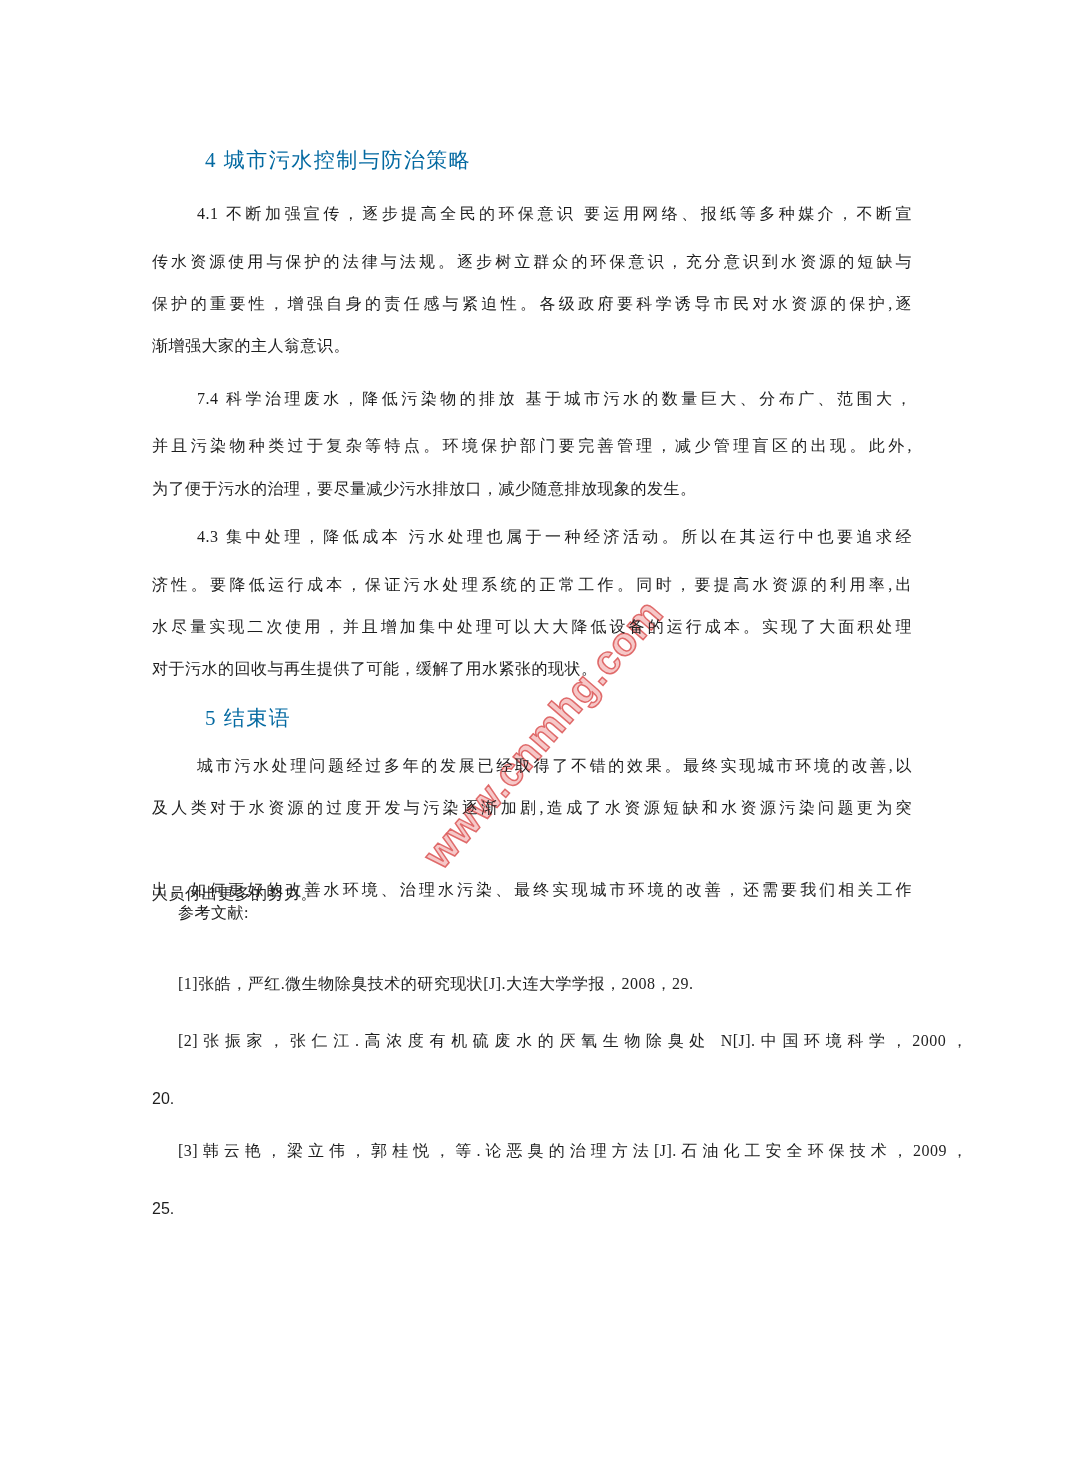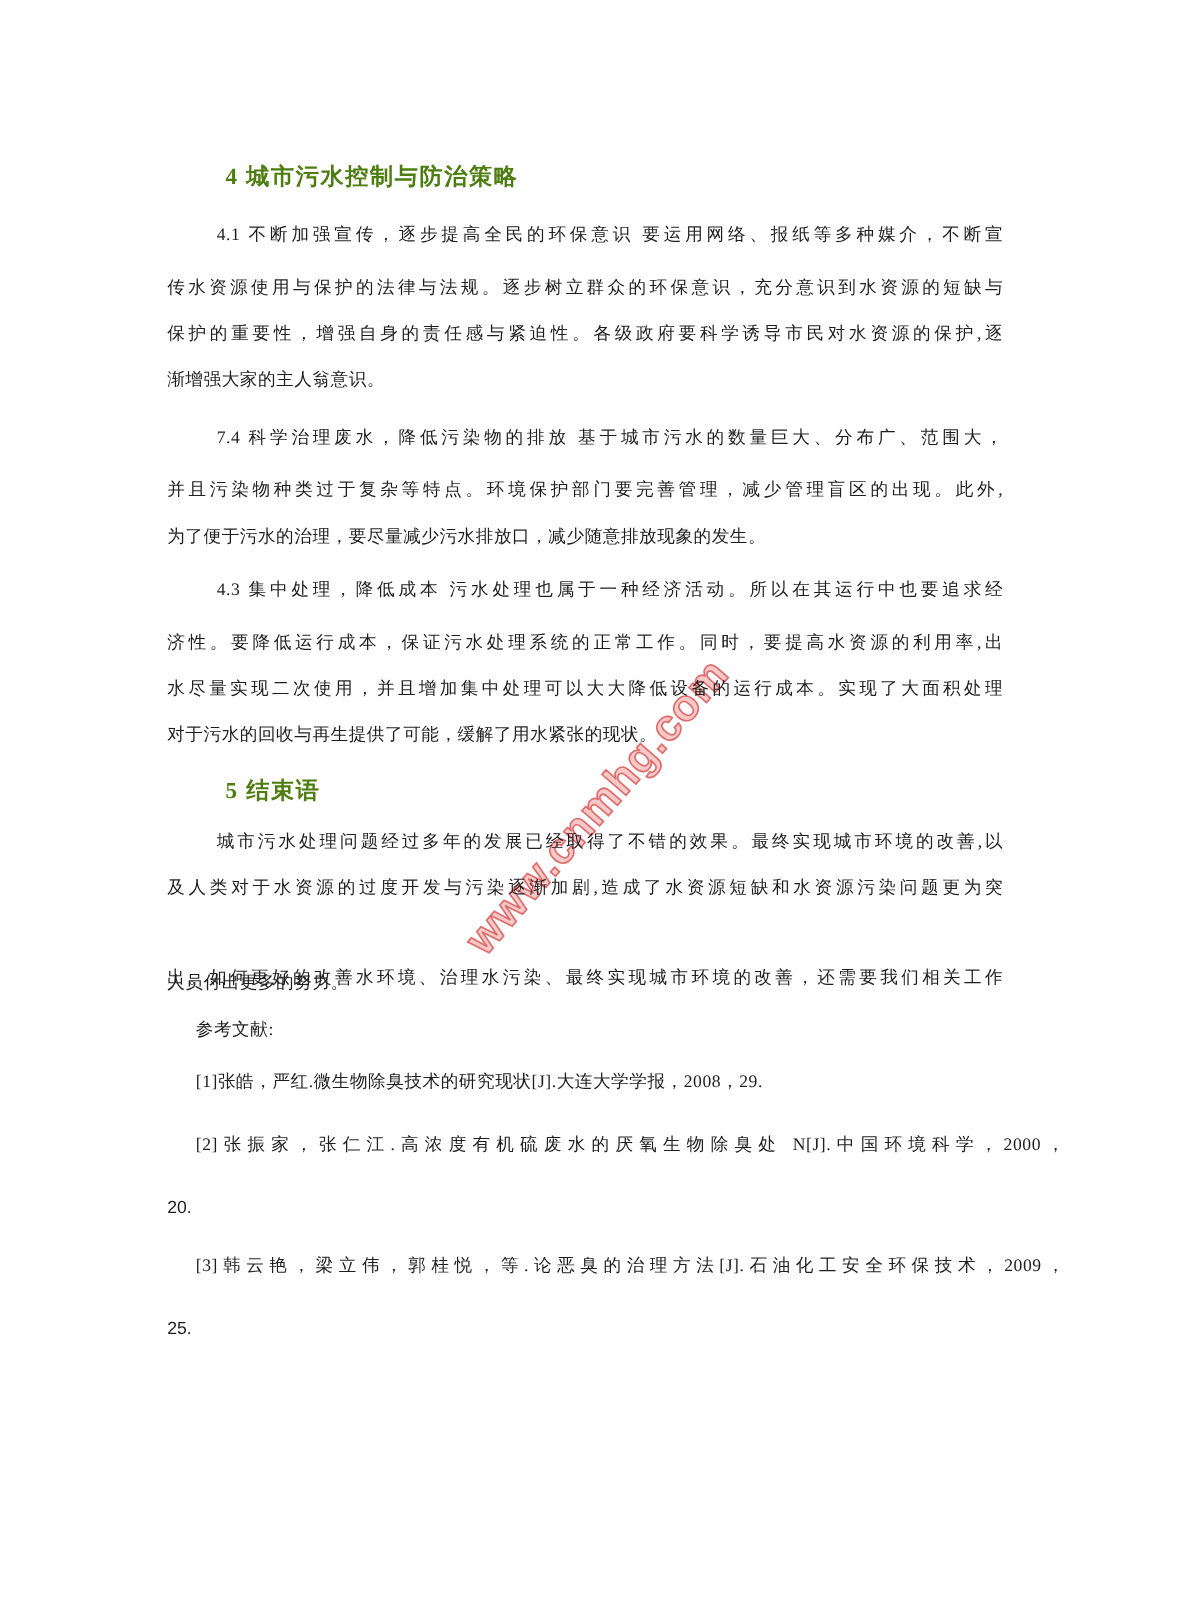--- a/index.html
+++ b/index.html
@@ -42,24 +42,24 @@
     font-size:16px;
     letter-spacing:0;
   }
   .heading{
     position:absolute;
     left:0;
     width:760px;
     padding-left:53px;
     box-sizing:border-box;
     font-size:21px;
-    font-weight:700;
+    font-weight:400;
     letter-spacing:1.5px;
     line-height:30px;
-    color:#4d7c0f;
+    color:#0369a1;
     text-align:left;
   }
   .watermark{
     position:absolute;
     left:368px;
     top:700px;
     width:370px;
     font-family:"Liberation Sans","DejaVu Sans",sans-serif;
     font-size:40px;
     font-weight:700;
@@ -97,21 +97,21 @@
     <div class="line" style="top:614px;">水尽量实现二次使用，并且增加集中处理可以大大降低设备的运行成本。实现了大面积处理</div>
     <div class="line last" style="top:656px;">对于污水的回收与再生提供了可能，缓解了用水紧张的现状。</div>
 
     <div class="heading" style="top:703px;">5 结束语</div>
 
     <div class="line ind-body" style="top:753px;">城市污水处理问题经过多年的发展已经取得了不错的效果。最终实现城市环境的改善,以</div>
     <div class="line" style="top:795px;">及人类对于水资源的过度开发与污染逐渐加剧,造成了水资源短缺和水资源污染问题更为突</div>
     <div class="line" style="top:841px;margin-top:36px;">出。如何更好的改善水环境、治理水污染、最终实现城市环境的改善，还需要我们相关工作</div>
     <div class="line last" style="top:881px;">人员付出更多的努力。</div>
 
-    <div class="line last ind-ref" style="top:924px;text-align:center;">参考文献:</div>
+    <div class="line last ind-ref" style="top:900px;text-align:center;">参考文献:</div>
 
     <div class="line last ind-ref" style="top:971px;">[1]张皓，严红.微生物除臭技术的研究现状[J].大连大学学报，2008，29.</div>
 
     <div class="line ind-ref ref-wide" style="top:1028px;">[2]张振家，张仁江.高浓度有机硫废水的厌氧生物除臭处 N[J].中国环境科学，2000，</div>
     <div class="line last num" style="top:1086px;">20.</div>
 
     <div class="line ind-ref ref-wide" style="top:1138px;">[3]韩云艳，梁立伟，郭桂悦，等.论恶臭的治理方法[J].石油化工安全环保技术，2009，</div>
     <div class="line last num" style="top:1196px;">25.</div>
 
   </div>

